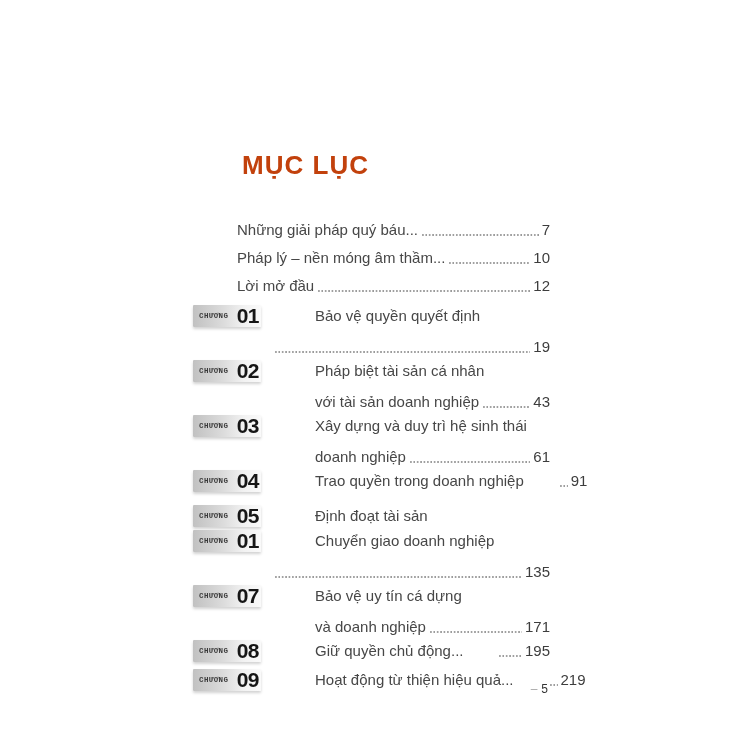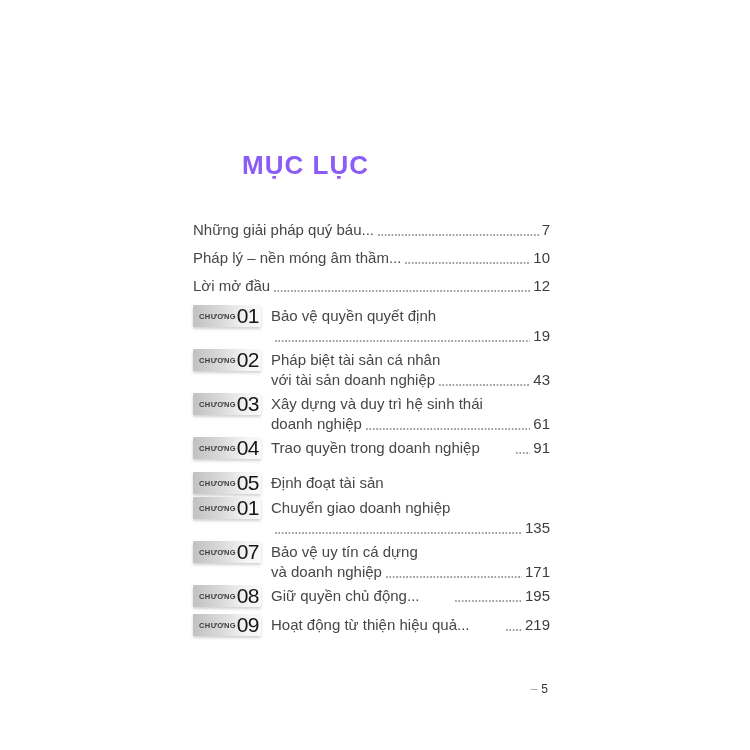--- a/index.html
+++ b/index.html
@@ -5,46 +5,46 @@
   html,body{margin:0;padding:0;}
   body{
     width:750px;height:750px;background:#ffffff;
     font-family:"Liberation Sans",sans-serif;
     position:relative;overflow:hidden;
   }
   .page{position:absolute;inset:0;background:#ffffff;}
   .title{
     position:absolute;top:150px;left:0;width:611px;
     text-align:center;font-size:26px;font-weight:800;
-    letter-spacing:1px;color:#8b5cf6;
+    letter-spacing:1px;color:#c2410c;
   }
   .toc{position:absolute;left:193px;top:220px;width:357px;}
   .intro{display:flex;flex-direction:column;gap:8px;}
   .intro-row{display:flex;align-items:flex-end;line-height:20px;font-size:15px;color:#474747;}
-  .lbl{white-space:nowrap;}
+  .lbl{white-space:nowrap;margin-left:44px;}
   .leader{flex:1 1 auto;align-self:stretch;position:relative;margin:0 3px 0 4px;min-width:8px;}
   .leader::after{
     content:"";position:absolute;left:0;right:0;bottom:4px;height:2px;
     background-image:radial-gradient(circle at 1.1px 1px,#999999 0.8px,transparent 1.1px);
     background-size:3.4px 2px;background-repeat:repeat-x;
   }
   .pg{white-space:nowrap;color:#3d3d3d;}
   .chapters{display:flex;flex-direction:column;gap:4px;margin-top:10px;}
   .chapter-row{display:flex;}
   .chapter-row.gap-lg{margin-top:10px;}
   .chapter-row.gap-sm{margin-top:4px;}
   .badge{
     flex:0 0 68px;height:22px;margin-right:10px;margin-top:-1px;
     display:flex;align-items:center;justify-content:space-between;
     background:linear-gradient(90deg,#c1c1c1 0%,#dcdcdc 45%,#f2f2f2 75%,#fafafa 100%);
     box-shadow:0 2px 3px rgba(0,0,0,0.18);border-radius:1px;
   }
-  .badge .chuong{font-size:7.5px;font-weight:700;color:#3b3b3b;letter-spacing:0.4px;padding-left:6px;}
-  .badge .num{font-size:21px;font-weight:400;color:#161616;letter-spacing:-0.5px;padding-right:2px;line-height:22px;}
-  .content{flex:1 1 auto;display:flex;flex-direction:column;}
+  .badge .chuong{font-size:7.5px;font-weight:700;color:#3b3b3b;letter-spacing:0.4px;padding-left:6px;font-family:Liberation Mono, monospace;}
+  .badge .num{font-size:21px;font-weight:700;color:#161616;letter-spacing:-0.5px;padding-right:2px;line-height:22px;}
+  .content{flex:1 1 auto;display:flex;flex-direction:column;gap:11px;}
   .line{display:flex;align-items:flex-end;line-height:20px;font-size:15px;color:#474747;}
   .tail{display:flex;flex:1 1 auto;align-items:flex-end;align-self:stretch;padding-left:32px;}
   .footer{position:absolute;top:682px;right:202px;font-size:12px;color:#343434;}
   .footer .dash{color:#a6a6a6;margin-right:4px;}
 </style>
 </head>
 <body>
 
 <div class="page">
 

